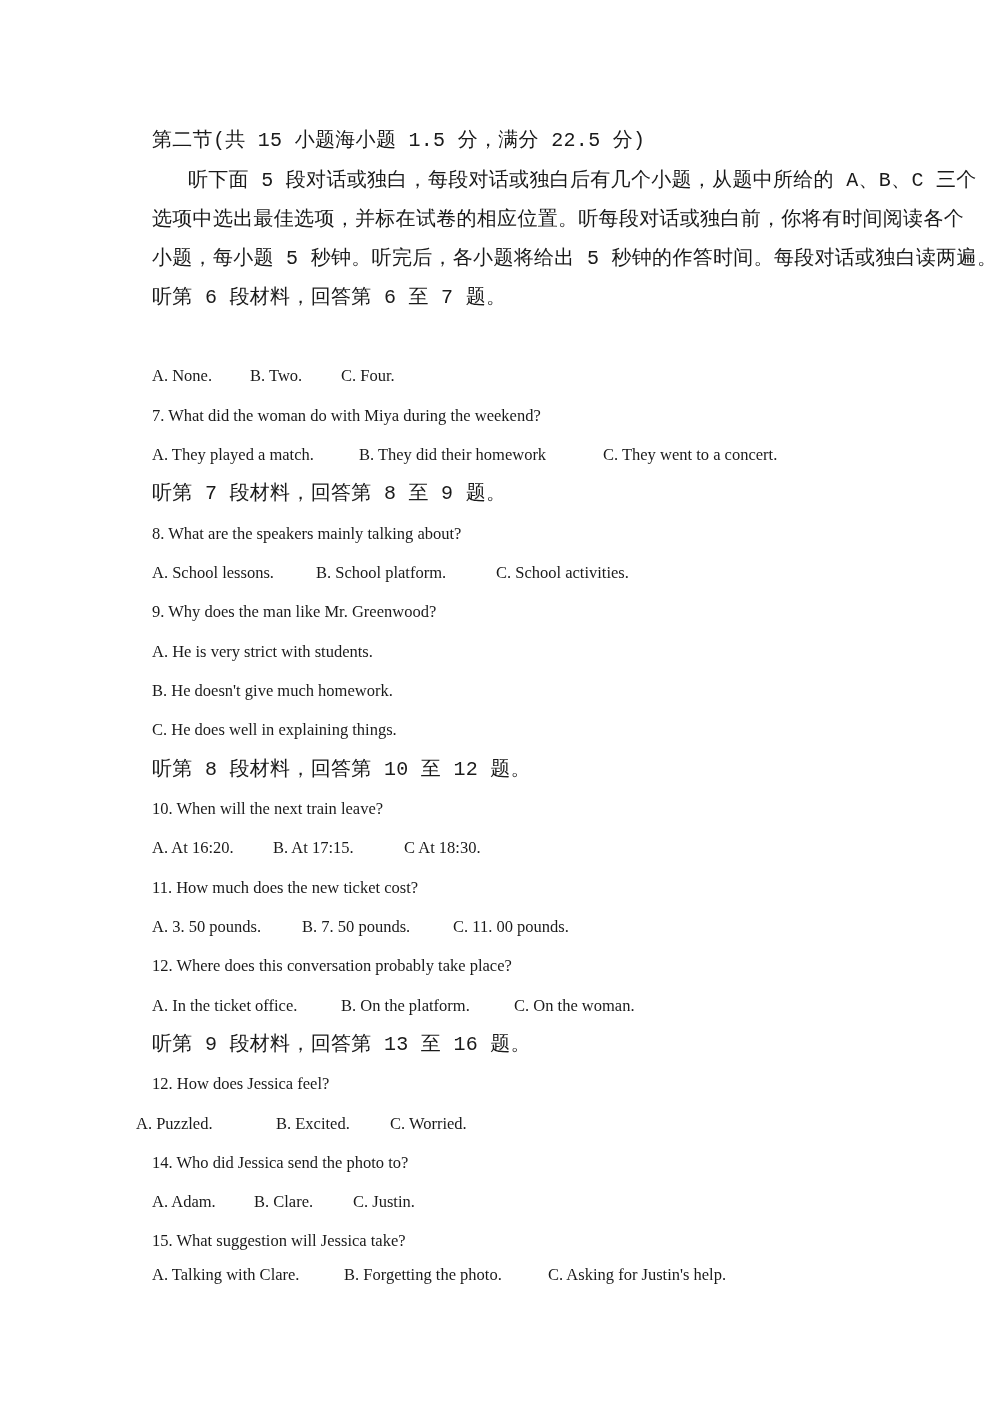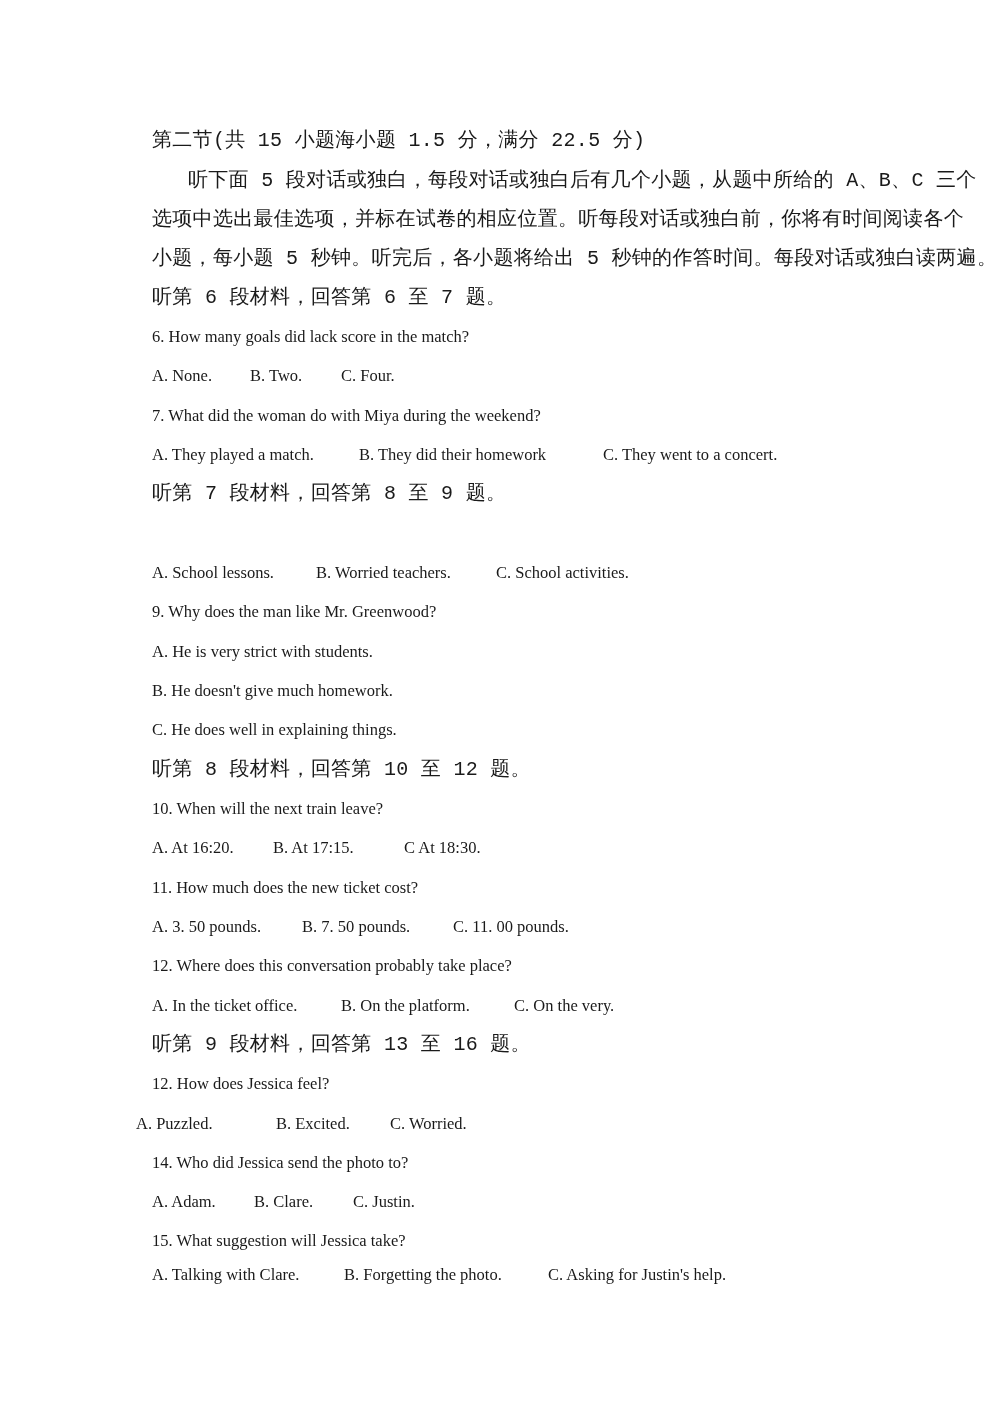--- a/index.html
+++ b/index.html
@@ -16,33 +16,33 @@
 
 <div class="page">
 
   <div class="line cn" style="top:131px">第二节(共 15 小题海小题 1.5 分，满分 22.5 分)</div>
 
   <div class="line cn para" style="top:171px">听下面 5 段对话或独白，每段对话或独白后有几个小题，从题中所给的 A、B、C 三个</div>
   <div class="line cn" style="top:210px">选项中选出最佳选项，并标在试卷的相应位置。听每段对话或独白前，你将有时间阅读各个</div>
   <div class="line cn" style="top:249px">小题，每小题 5 秒钟。听完后，各小题将给出 5 秒钟的作答时间。每段对话或独白读两遍。</div>
 
   <div class="line cn" style="top:288px">听第 6 段材料，回答第 6 至 7 题。</div>
-  <div class="line" style="top:327px">6. How many goals did lack score in the match?</div>
   <div class="opt" style="top:366px;left:152px">A. None.</div>
   <div class="opt" style="top:366px;left:250px">B. Two.</div>
   <div class="opt" style="top:366px;left:341px">C. Four.</div>
 
   <div class="line" style="top:406px">7. What did the woman do with Miya during the weekend?</div>
   <div class="opt" style="top:445px;left:152px">A. They played a match.</div>
   <div class="opt" style="top:445px;left:359px">B. They did their homework</div>
   <div class="opt" style="top:445px;left:603px">C. They went to a concert.</div>
 
   <div class="line cn" style="top:484px">听第 7 段材料，回答第 8 至 9 题。</div>
+  <div class="line" style="top:524px">8. What are the speakers mainly talking about?</div>
   <div class="opt" style="top:563px;left:152px">A. School lessons.</div>
-  <div class="opt" style="top:563px;left:316px">B. Worried teachers.</div>
+  <div class="opt" style="top:563px;left:316px">B. School platform.</div>
   <div class="opt" style="top:563px;left:496px">C. School activities.</div>
 
   <div class="line" style="top:602px">9. Why does the man like Mr. Greenwood?</div>
   <div class="line" style="top:642px">A. He is very strict with students.</div>
   <div class="line" style="top:681px">B. He doesn't give much homework.</div>
   <div class="line" style="top:720px">C. He does well in explaining things.</div>
 
   <div class="line cn" style="top:760px">听第 8 段材料，回答第 10 至 12 题。</div>
   <div class="line" style="top:799px">10. When will the next train leave?</div>
   <div class="opt" style="top:838px;left:152px">A. At 16:20.</div>
@@ -50,21 +50,21 @@
   <div class="opt" style="top:838px;left:404px">C At 18:30.</div>
 
   <div class="line" style="top:878px">11. How much does the new ticket cost?</div>
   <div class="opt" style="top:917px;left:152px">A. 3. 50 pounds.</div>
   <div class="opt" style="top:917px;left:302px">B. 7. 50 pounds.</div>
   <div class="opt" style="top:917px;left:453px">C. 11. 00 pounds.</div>
 
   <div class="line" style="top:956px">12. Where does this conversation probably take place?</div>
   <div class="opt" style="top:996px;left:152px">A. In the ticket office.</div>
   <div class="opt" style="top:996px;left:341px">B. On the platform.</div>
-  <div class="opt" style="top:996px;left:514px">C. On the very.</div>
+  <div class="opt" style="top:996px;left:514px">C. On the woman.</div>
 
   <div class="line cn" style="top:1035px">听第 9 段材料，回答第 13 至 16 题。</div>
   <div class="line" style="top:1074px">12. How does Jessica feel?</div>
   <div class="opt" style="top:1114px;left:136px">A. Puzzled.</div>
   <div class="opt" style="top:1114px;left:276px">B. Excited.</div>
   <div class="opt" style="top:1114px;left:390px">C. Worried.</div>
 
   <div class="line" style="top:1153px">14. Who did Jessica send the photo to?</div>
   <div class="opt" style="top:1192px;left:152px">A. Adam.</div>
   <div class="opt" style="top:1192px;left:254px">B. Clare.</div>

